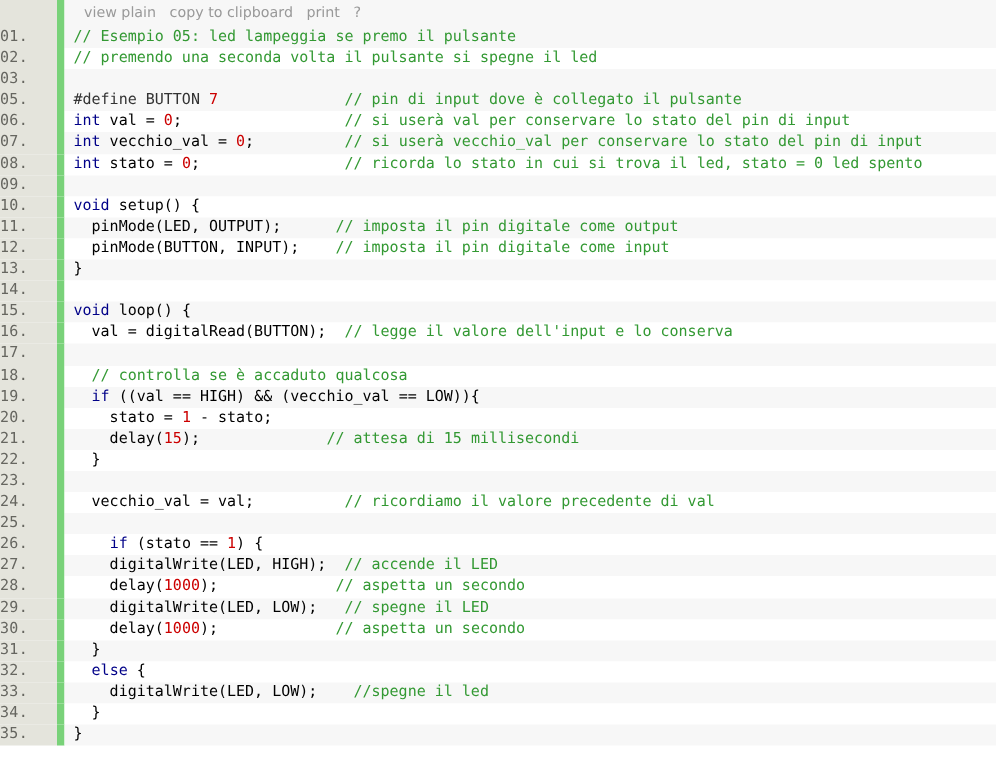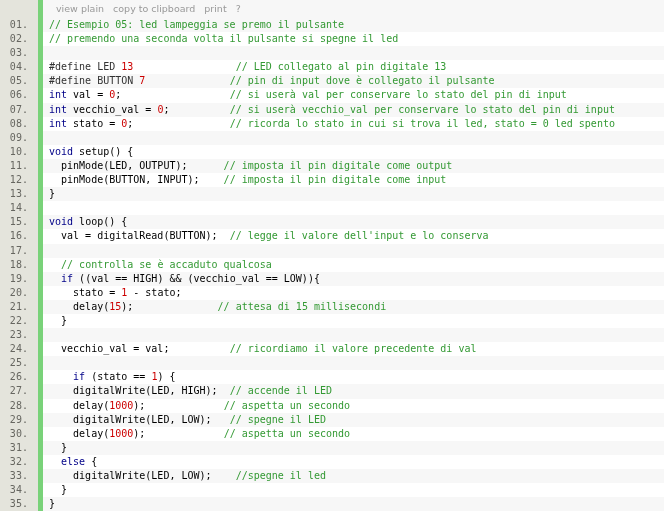--- a/index.html
+++ b/index.html
@@ -73,21 +73,21 @@
     position: relative;
   }
   .ln {
     flex: 0 0 38px;
     width: 38px;
     background: #e4e4dc;
     color: #666660;
     font-family: "DejaVu Sans Mono", monospace;
     font-size: 10px;
     line-height: 14.1px;
-    text-align: center;
+    text-align: left;
     padding-right: 0;
     box-sizing: border-box;
     letter-spacing: 0.2px;
     user-select: none;
   }
   .bar {
     flex: 0 0 5px;
     width: 5px;
     background: #79d279;
   }
@@ -140,25 +140,20 @@
       <div class="line even">
         <div class="ln">02.</div>
         <div class="bar"></div>
         <div class="code"><span class="t-com">// premendo una seconda volta il pulsante si spegne il led</span></div>
       </div>
       <div class="line odd">
         <div class="ln">03.</div>
         <div class="bar"></div>
         <div class="code"><span class="t-pln"></span></div>
       </div>
-      <div class="line even">
-        <div class="ln">04.</div>
-        <div class="bar"></div>
-        <div class="code"><span class="t-pre">#define LED </span><span class="t-num">13</span><span class="t-pln">                 </span><span class="t-com">// LED collegato al pin digitale 13</span></div>
-      </div>
       <div class="line odd">
         <div class="ln">05.</div>
         <div class="bar"></div>
         <div class="code"><span class="t-pre">#define BUTTON </span><span class="t-num">7</span><span class="t-pln">              </span><span class="t-com">// pin di input dove è collegato il pulsante</span></div>
       </div>
       <div class="line even">
         <div class="ln">06.</div>
         <div class="bar"></div>
         <div class="code"><span class="t-type">int</span><span class="t-pln"> val = </span><span class="t-num">0</span><span class="t-pln">;                  </span><span class="t-com">// si userà val per conservare lo stato del pin di input</span></div>
       </div>

